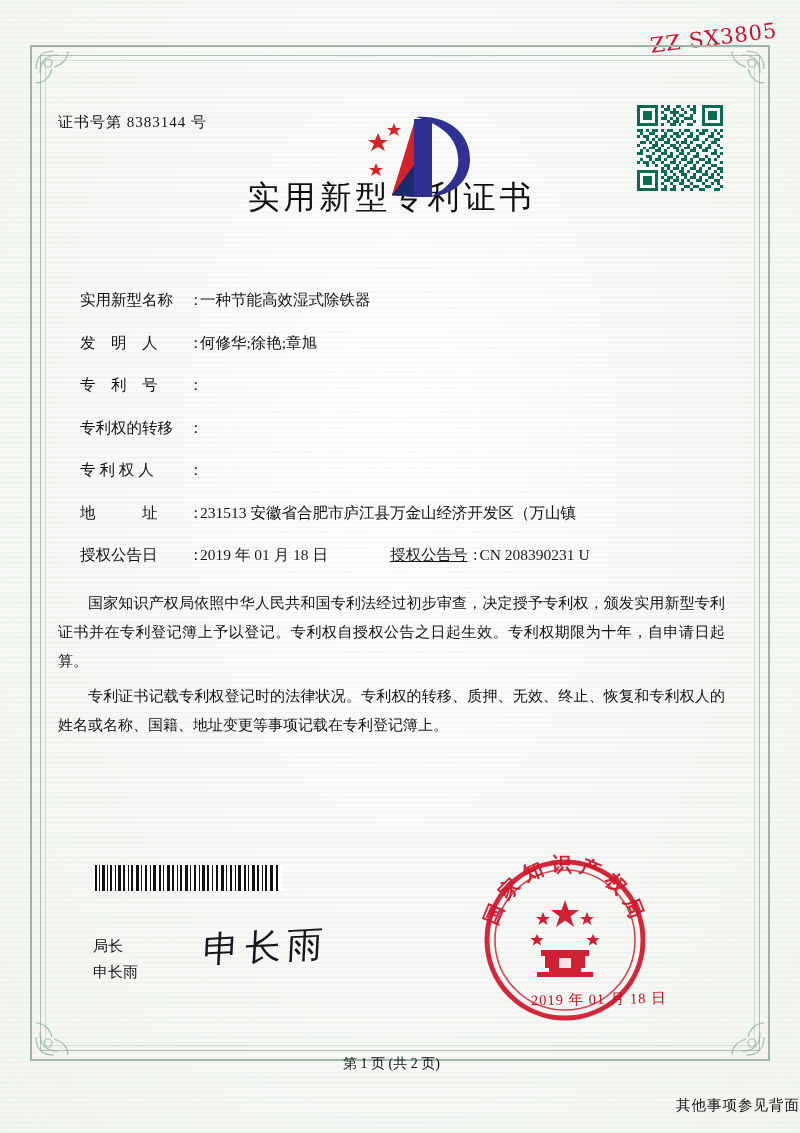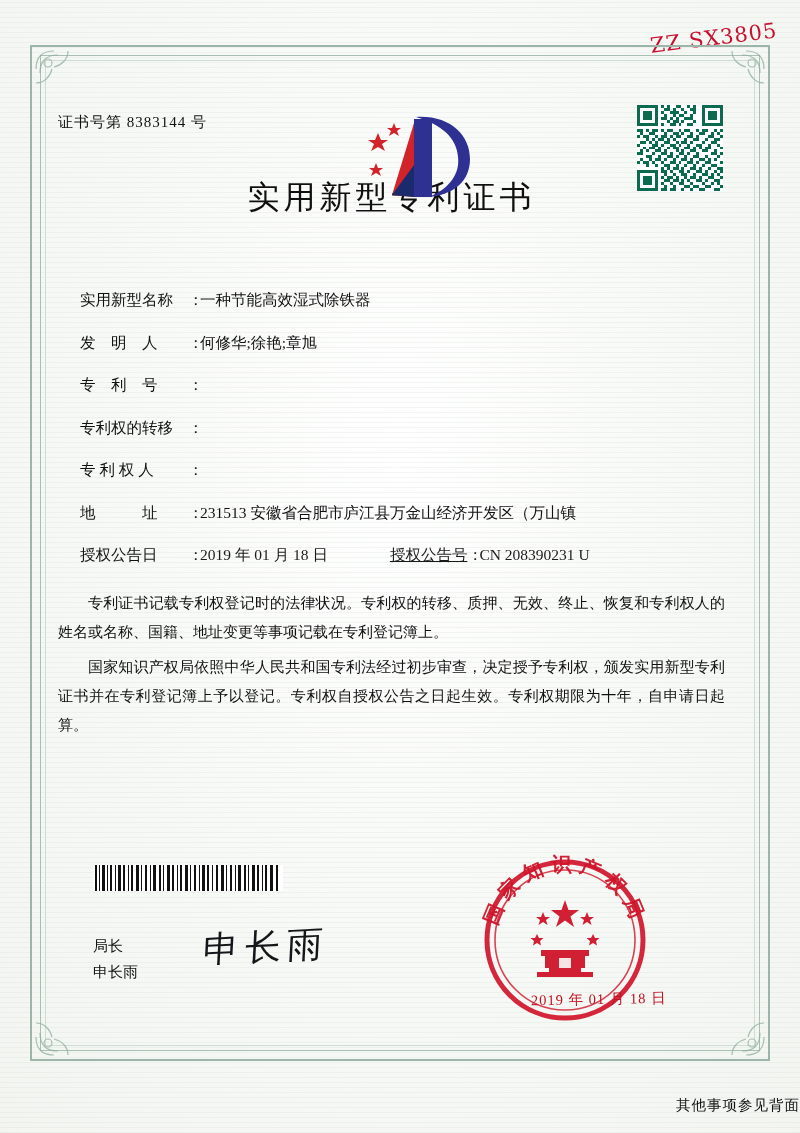--- a/index.html
+++ b/index.html
@@ -593,22 +593,22 @@
         <div class="f-colon">：</div>
         <div>2019 年 01 月 18 日</div>
         <div class="seg2">授权公告号</div>
         <div class="f-colon">：</div>
         <div>CN 208390231 U</div>
       </div>
 
     </div>
 
     <div class="paragraphs">
+      <p>国家知识产权局依照中华人民共和国专利法经过初步审查，决定授予专利权，颁发实用新型专利证书并在专利登记簿上予以登记。专利权自授权公告之日起生效。专利权期限为十年，自申请日起算。</p>
       <p>专利证书记载专利权登记时的法律状况。专利权的转移、质押、无效、终止、恢复和专利权人的姓名或名称、国籍、地址变更等事项记载在专利登记簿上。</p>
-      <p>国家知识产权局依照中华人民共和国专利法经过初步审查，决定授予专利权，颁发实用新型专利证书并在专利登记簿上予以登记。专利权自授权公告之日起生效。专利权期限为十年，自申请日起算。</p>
     </div>
 
     <div class="barcode">
       <svg viewBox="0 0 190 26" width="190" height="26" shape-rendering="crispEdges">
         <rect width="190" height="26" fill="#ffffff"></rect>
         <g fill="#111111">
           <rect x="2" y="0" width="2" height="26"></rect>
             <rect x="6" y="0" width="1" height="26"></rect>
           <rect x="9" y="0" width="3" height="26"></rect>
             <rect x="14" y="0" width="1" height="26"></rect>
@@ -681,18 +681,19 @@
           <rect x="66" y="100" width="48" height="6"></rect>
           <rect x="70" y="106" width="40" height="12"></rect>
           <rect x="74" y="118" width="32" height="4"></rect>
           <rect x="62" y="122" width="56" height="5"></rect>
           <rect x="84" y="108" width="12" height="10" fill="#f6e2e4"></rect>
         </g>
       </svg>
     </div>
     <div class="seal-date">2019 年 01 月 18 日</div>
 
+    <div class="page-num">第 1 页 (共 2 页)</div>
 
   </div>
 
   <div class="footer-note">其他事项参见背面</div>
 
 </div>
 
 </body></html>

